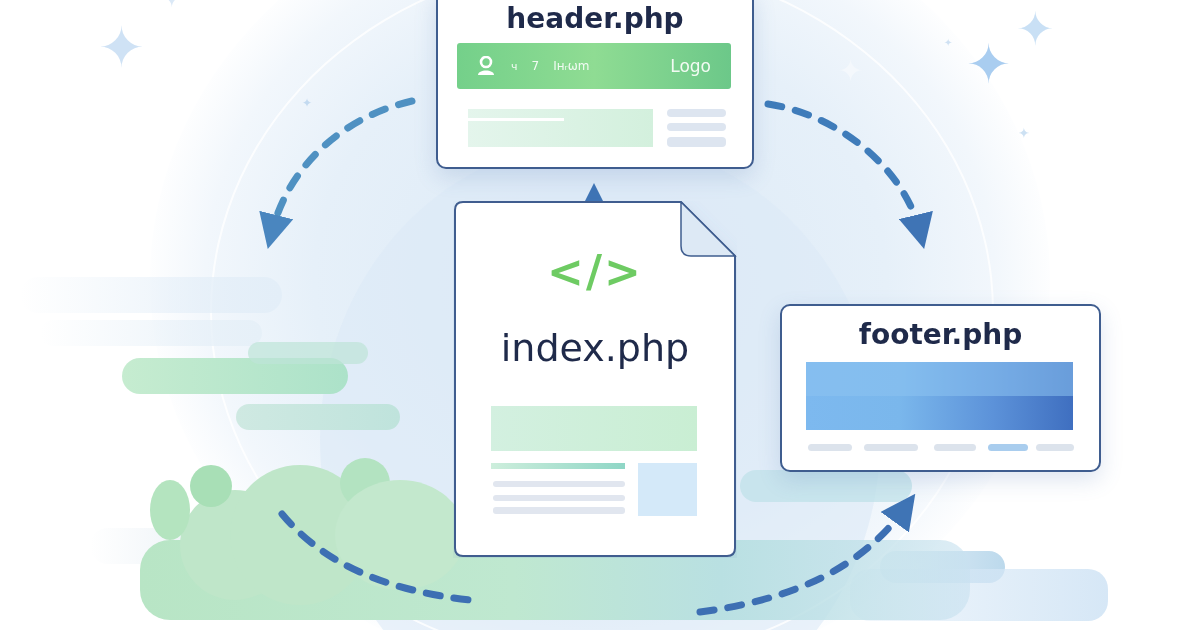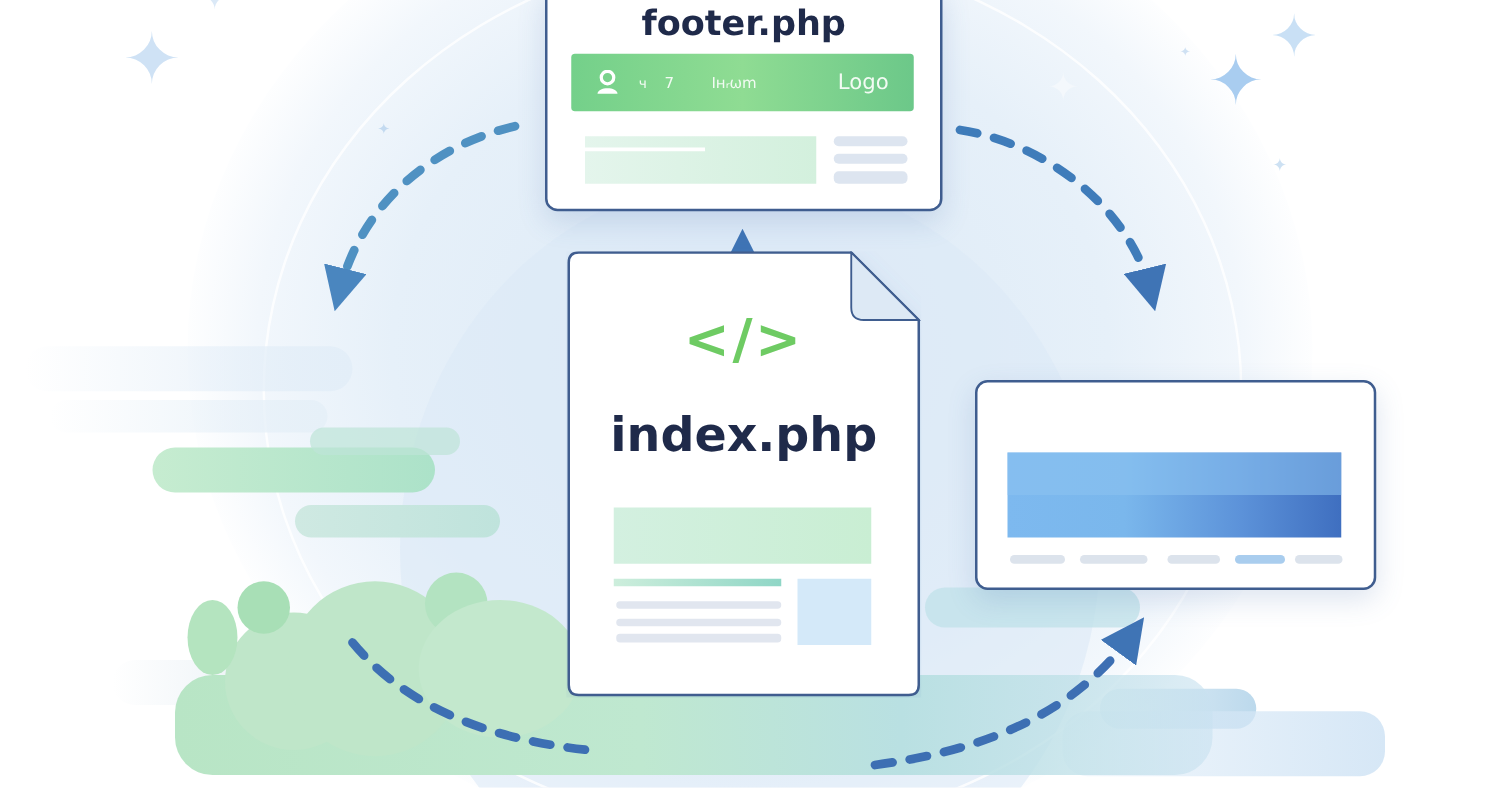--- a/index.html
+++ b/index.html
@@ -86,31 +86,31 @@
 
   <path d="M768,104 C840,115 905,170 920,232" fill="none" stroke="#3f7cba" stroke-width="7" stroke-linecap="round" stroke-dasharray="14 14" marker-end="url(#ah2)"></path>
 
   <path d="M594,212 L594,198" fill="none" stroke="#3f74b5" stroke-width="6" marker-end="url(#ah2)"></path>
 
   <path d="M282,514 C320,560 380,590 470,600" fill="none" stroke="#3d6fb3" stroke-width="7" stroke-linecap="round" stroke-dasharray="14 14"></path>
   <path d="M700,612 C790,600 860,570 905,508" fill="none" stroke="#3d6fb3" stroke-width="7" stroke-linecap="round" stroke-dasharray="14 14" marker-end="url(#ah2)"></path>
 </svg>
 
 <div class="card" style="left:436px;top:-12px;width:314px;height:177px;">
-  <div class="card-title" style="top:12px;font-size:28px;">footer.php</div>
+  <div class="card-title" style="top:12px;font-size:28px;">header.php</div>
   <div style="position:absolute;left:19px;top:53px;width:274px;height:46px;border-radius:3px;background:linear-gradient(90deg,#74d08a,#8fdc93 50%,#6cc889);display:flex;align-items:center;color:#f2fbf3;font-size:15px;">
     <span style="margin-left:20px;width:18px;height:20px;position:relative;display:inline-block;">
       <svg width="18" height="20" viewBox="0 0 18 20">
           <circle cx="9" cy="6" r="5" fill="none" stroke="#fff" stroke-width="2.6"></circle>
           <path d="M1,19 C1,13 17,13 17,19 z" fill="#fff"></path>
         </svg>
     </span>
     <span style="margin-left:16px;font-size:11px;">ч</span>
     <span style="margin-left:14px;font-size:12px;">7</span>
-    <span style="margin-left:30px;font-size:12px;">Ιн</span>
+    <span style="margin-left:14px;font-size:12px;">Ιн</span>
     <span style="font-size:12px;">ᵣωm</span>
     <span style="margin-left:auto;margin-right:20px;font-size:17px;">Logo</span>
   </div>
   <div style="position:absolute;left:30px;top:119px;width:185px;height:38px;background:linear-gradient(90deg,#e4f5ec,#d3f0dd);"></div>
   <div style="position:absolute;left:30px;top:128px;width:96px;height:3px;background:#ffffff;"></div>
   <div style="position:absolute;left:229px;top:119px;width:59px;height:8px;border-radius:4px;background:#dde5f0;"></div>
   <div style="position:absolute;left:229px;top:133px;width:59px;height:8px;border-radius:4px;background:#dde5f0;"></div>
   <div style="position:absolute;left:229px;top:147px;width:59px;height:10px;border-radius:4px;background:#dde5f0;"></div>
 </div>
 
@@ -118,30 +118,31 @@
   <svg width="284" height="357" style="position:absolute;left:0;top:0;">
     <defs>
       <filter id="sh" x="-10%" y="-10%" width="120%" height="120%">
         <feDropShadow dx="0" dy="6" stdDeviation="8" flood-color="#6b90c0" flood-opacity="0.2"></feDropShadow>
       </filter>
     </defs>
     <path d="M10,1 L228,1 L282,55 L282,347 Q282,355 274,355 L10,355 Q2,355 2,347 L2,9 Q2,1 10,1 z" fill="#ffffff" stroke="#3f5d8f" stroke-width="2" filter="url(#sh)"></path>
     <path d="M228,1 L228,45 Q228,55 238,55 L282,55 z" fill="#dde9f5" stroke="#3f5d8f" stroke-width="1.5"></path>
   </svg>
   <div style="position:absolute;left:0;right:0;top:45px;text-align:center;color:#6ecb63;font-size:44px;font-weight:bold;letter-spacing:2px;">&lt;/&gt;</div>
-  <div style="position:absolute;left:0;right:0;top:125px;text-align:center;font-weight:bold;color:#1f2a4a;font-size:38px;">index.php</div>
+  <div style="position:absolute;left:0;right:0;top:125px;text-align:center;font-weight:normal;color:#1f2a4a;font-size:38px;">index.php</div>
   <div style="position:absolute;left:38px;top:205px;width:206px;height:45px;background:linear-gradient(90deg,#d3f0e0,#c9eed3);"></div>
   <div style="position:absolute;left:38px;top:262px;width:134px;height:6px;background:linear-gradient(90deg,#cdeedc,#8fd6c6);"></div>
   <div style="position:absolute;left:40px;top:280px;width:132px;height:6px;border-radius:3px;background:#e1e6ef;"></div>
   <div style="position:absolute;left:40px;top:294px;width:132px;height:6px;border-radius:3px;background:#e1e6ef;"></div>
   <div style="position:absolute;left:40px;top:306px;width:132px;height:7px;border-radius:3px;background:#e1e6ef;"></div>
   <div style="position:absolute;left:185px;top:262px;width:59px;height:53px;background:#d4e9f9;"></div>
 </div>
 
 <div class="card" style="left:780px;top:304px;width:317px;height:164px;">
+  <div class="card-title" style="top:12px;font-size:28px;">footer.php</div>
   <div style="position:absolute;left:24px;top:56px;width:267px;height:68px;background:linear-gradient(90deg,#7db9ef,#7ab7ec 35%,#5c92d9 70%,#3f6fc0);">
     <div style="position:absolute;left:0;top:0;width:100%;height:34px;background:rgba(140,195,240,0.55);"></div>
   </div>
   <div style="position:absolute;left:26px;top:138px;width:44px;height:7px;border-radius:4px;background:#dce3ec;"></div>
   <div style="position:absolute;left:82px;top:138px;width:54px;height:7px;border-radius:4px;background:#dce3ec;"></div>
   <div style="position:absolute;left:152px;top:138px;width:42px;height:7px;border-radius:4px;background:#dce3ec;"></div>
   <div style="position:absolute;left:206px;top:138px;width:40px;height:7px;border-radius:4px;background:#a9cdee;"></div>
   <div style="position:absolute;left:254px;top:138px;width:38px;height:7px;border-radius:4px;background:#dce3ec;"></div>
 </div>
 

